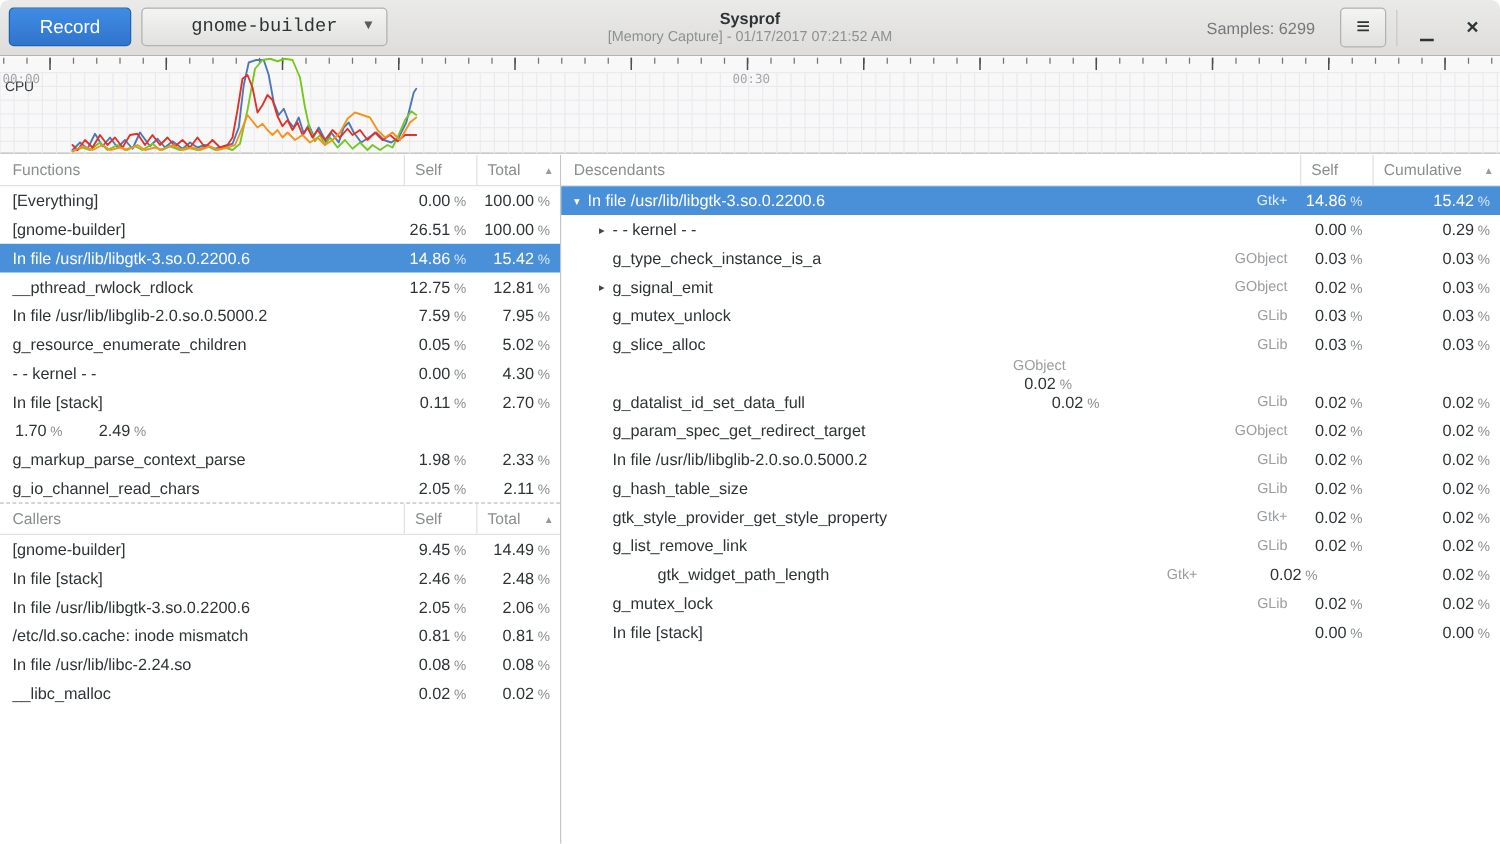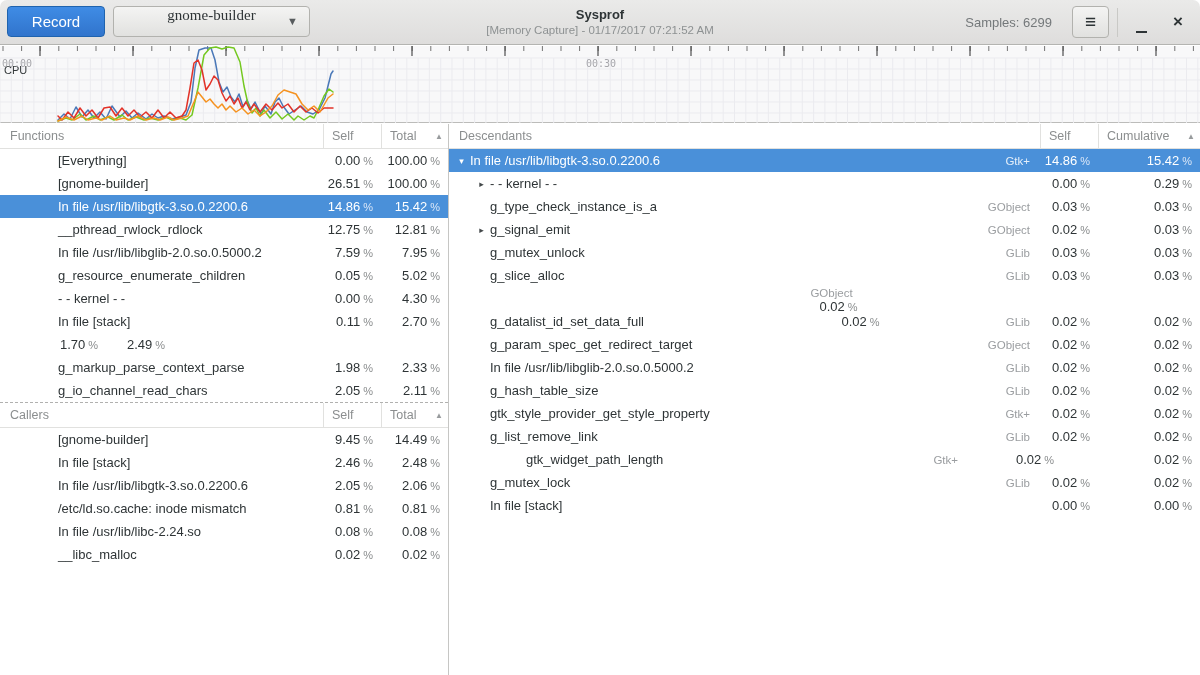--- a/index.html
+++ b/index.html
@@ -9,22 +9,22 @@
 
   
   .headerbar { position:absolute; top:0; left:0; width:1200px; height:45px;
     background:linear-gradient(#eaeae9,#dedddc); border-bottom:1px solid #b4b4b1;
     border-radius:7px 7px 0 0; }
   .btn-record { position:absolute; left:7px; top:6px; width:98px; height:31px;
     border:1px solid #1f63ae; border-radius:4px; color:#fff; font-size:15px;
     background:linear-gradient(#3f8ce5,#3174cc); font-family:inherit; cursor:default; }
   .btn-dropdown { position:absolute; left:113px; top:6px; width:197px; height:31px;
     border:1px solid #b2b2ae; border-radius:4px; color:#2e3436; font-size:15px;
-    background:linear-gradient(#f4f4f3,#e1e1df); font-family:Liberation Serif, serif;
-    display:flex; justify-content:center; cursor:default; }
+    background:linear-gradient(#f4f4f3,#e1e1df); font-family:Liberation Mono, monospace;
+    display:flex; align-items:center; justify-content:center; cursor:default; }
   .dd-arrow { position:absolute; right:11px; top:8px; font-size:11px; color:#585c5e; }
   .title-box { position:absolute; left:300px; width:600px; top:6px; text-align:center; }
   .title { font-size:13px; font-weight:bold; color:#2e3436; line-height:17px; }
   .subtitle { font-size:11.5px; color:#8d9192; line-height:15px; }
   .samples { position:absolute; right:148px; top:0; height:45px;
     display:flex; align-items:center; font-size:13px; color:#74787a; }
   .btn-menu { position:absolute; left:1072px; top:6px; width:37px; height:32px;
     border:1px solid #b2b2ae; border-radius:4px; background:linear-gradient(#f4f4f3,#e1e1df);
     font-size:19px; color:#2e3436; line-height:28px; text-align:center; cursor:default; }
   .hdr-sep { position:absolute; left:1117px; top:8px; width:1px; height:29px; background:#c9c9c6; }
@@ -51,21 +51,21 @@
 
   .thead { display:flex; height:25px; align-items:stretch; background:#fff;
     border-bottom:1px solid #e1e1df; color:#8b8e8f; font-size:12.5px; }
   .thead > div { display:flex; align-items:center; }
   .hname { flex:1; padding-left:10px; }
   .hcol  { border-left:1px solid #e1e1df; padding-left:8px; }
   .w-self { width:58px;margin-left:30px; } .w-total { width:67px;justify-content:space-between; } .w-cum { width:102px; }
   .sort { margin-left:auto; margin-right:5px; font-size:8px; color:#989b9d; }
 
   .trow { display:flex; height:23px; align-items:center; font-size:13px; color:#2e3436;
-    white-space:nowrap;padding-left:48px; }
+    white-space:nowrap; }
   .c-name { flex:1; padding-left:10px; overflow:hidden; }
   .c-self, .c-last { text-align:right; padding-right:8px; }
   .c-self { width:58px; } .left .c-last { width:67px; } .right .c-last { width:102px; }
   .pct { font-size:11px; color:#8a8d8e; margin-left:3px; }
   .trow.selected { background:#4a90d9; color:#fff; }
   .trow.selected .pct { color:#d9e6f7; }
 
   .pane-divider { height:0; border-top:1px dashed #b1b1af; }
 
   

